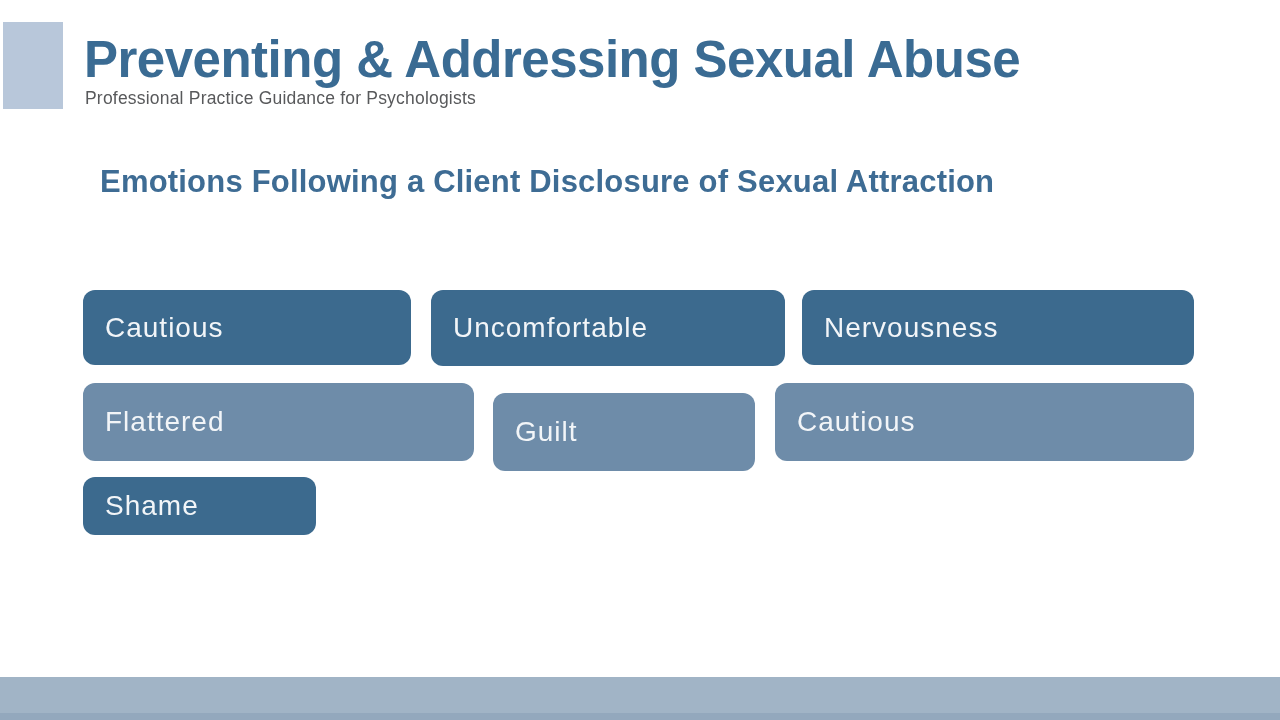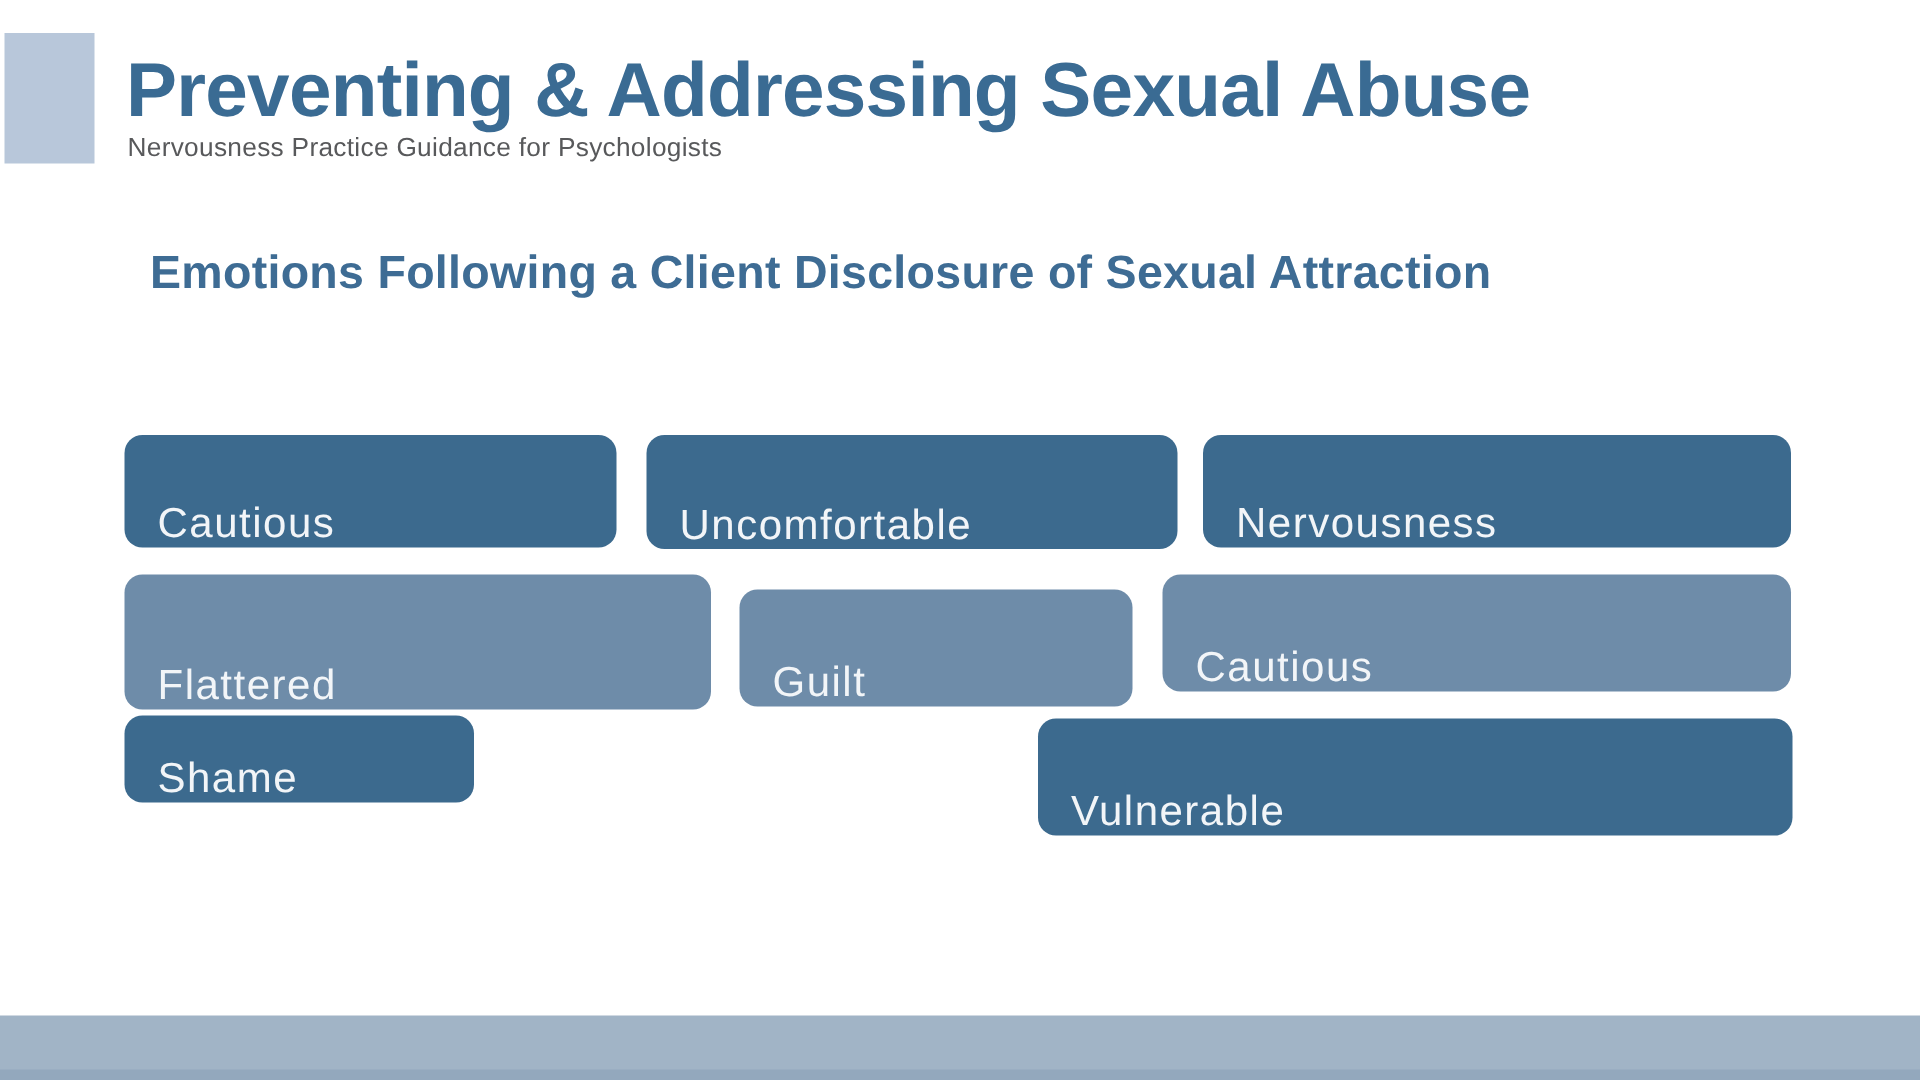--- a/index.html
+++ b/index.html
@@ -41,36 +41,36 @@
     font-size: 31px;
     font-weight: 700;
     letter-spacing: 0.2px;
     color: var(--heading_blue);
   }
   .box {
     position: absolute;
     box-sizing: border-box;
     border-radius: 12px;
     display: flex;
-    align-items: flex-end;
+    align-items: center;
     padding-left: 22px;
     color: var(--box_text);
     font-size: 28px;
     font-weight: 300;
     letter-spacing: 1px;
   }
   .box.dark  { background: var(--box_dark); }
   .box.light { background: var(--box_light); }
 
   
   .b1 { left: 83px;  top: 290px; width: 328px; height: 75px; }
   .b2 { left: 431px; top: 290px; width: 354px; height: 76px; }
   .b3 { left: 802px; top: 290px; width: 392px; height: 75px; }
   
-  .b4 { left: 83px;  top: 383px; width: 391px; height: 90px; }
+  .b4 { left: 83px;  top: 383px; width: 391px; height: 78px; }
   .b5 { left: 493px; top: 393px; width: 262px; height: 78px; }
   .b6 { left: 775px; top: 383px; width: 419px; height: 78px; }
   
   .b7 { left: 83px;  top: 477px; width: 233px; height: 58px; }
   .b8 { left: 333px; top: 477px; width: 342px; height: 77px; }
   .b9 { left: 692px; top: 479px; width: 503px; height: 78px; }
 
   .footer-bar {
     position: absolute;
     left: 0; top: 677px;
@@ -81,21 +81,21 @@
   }
 </style>
 </head>
 <body>
 
 <div class="slide">
 
   <div class="accent-square"></div>
 
   <h1 class="title">Preventing &amp; Addressing Sexual Abuse</h1>
-  <div class="subtitle">Nervousness Practice Guidance for Psychologists</div>
+  <div class="subtitle">Professional Practice Guidance for Psychologists</div>
 
   <h2 class="heading">Emotions Following a Client Disclosure of Sexual Attraction</h2>
 
   <div class="box dark b1">
     <span>Cautious</span>
   </div>
   <div class="box dark b2">
     <span>Uncomfortable</span>
   </div>
   <div class="box dark b3">
@@ -108,19 +108,16 @@
   <div class="box light b5">
     <span>Guilt</span>
   </div>
   <div class="box light b6">
     <span>Cautious</span>
   </div>
 
   <div class="box dark b7">
     <span>Shame</span>
   </div>
-  <div class="box dark b9">
-    <span>Vulnerable</span>
-  </div>
 
   <div class="footer-bar"></div>
 
 </div>
 
 </body></html>

